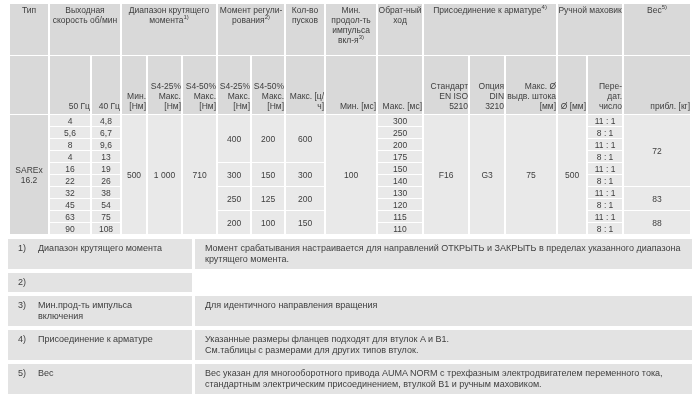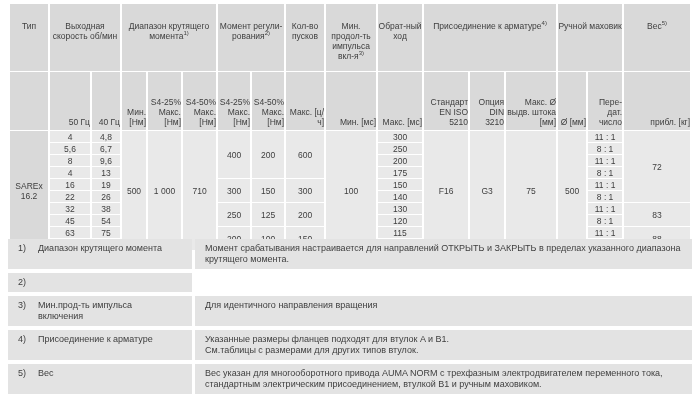--- a/index.html
+++ b/index.html
@@ -11,21 +11,21 @@
   .spec-wrap { position:absolute; left:8px; top:3px; }
   table.spec {
     border-collapse:separate; border-spacing:2px 1px;
     table-layout:fixed; width:684px;
   }
   .spec th, .spec td {
     font-weight:normal; font-size:8.5px; line-height:10px;
     text-align:center; padding:0; overflow:hidden;
   }
   .spec thead th { background:#d9d9d9; }
-  .spec tr.grp th { height:50px; vertical-align:top; padding-top:17px; }
+  .spec tr.grp th { height:50px; vertical-align:top; padding-top:1px; }
   .spec tr.sub th { height:55px; vertical-align:bottom; padding-bottom:3px;text-align:right; }
   .spec tbody td {
     background:#e9e9e9; height:11px; vertical-align:middle; white-space:nowrap;
   }
   .spec td.type-cell { background:#d9d9d9; white-space:normal; }
   .spec sup { font-size:6px; line-height:0; vertical-align:super; }
   
   .footnotes { position:absolute; left:8px; top:239px; width:684px;
                font-size:9px; line-height:11px; }
   .fn-row { display:flex; align-items:stretch; margin-bottom:4px; }

